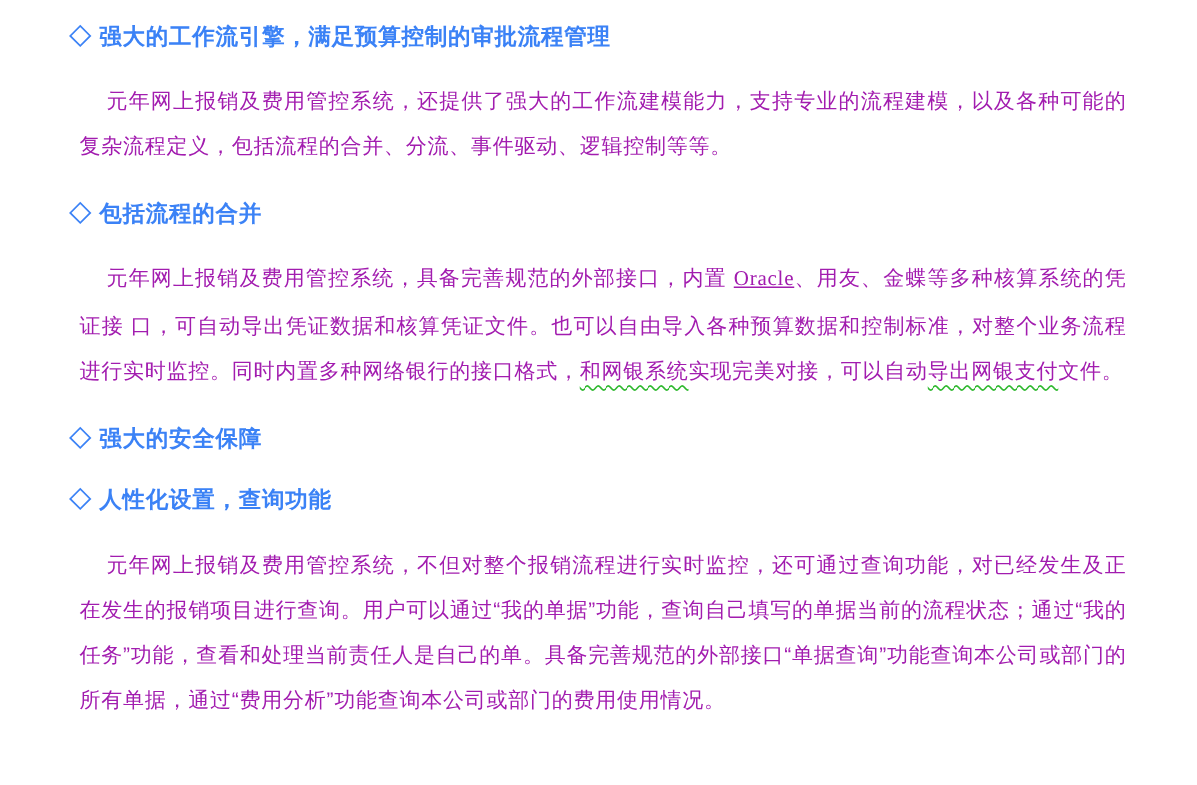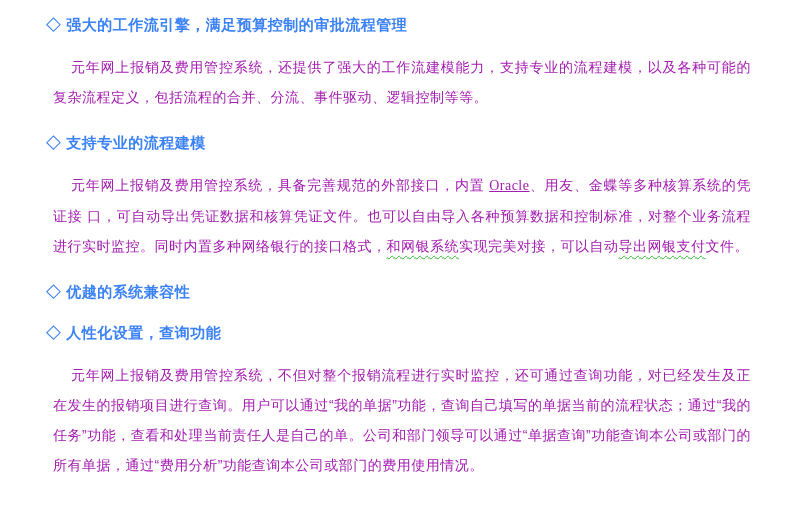--- a/index.html
+++ b/index.html
@@ -54,30 +54,30 @@
 <div class="doc">
 
   <div class="feature-section">
     <h3 class="section-heading">◇ 强大的工作流引擎，满足预算控制的审批流程管理</h3>
     <p class="section-paragraph">
       <span>元年网上报销及费用管控系统，还提供了强大的工作流建模能力，支持专业的流程建模，以及各种可能的复杂流程定义，包括流程的合并、分流、事件驱动、逻辑控制等等。</span>
     </p>
   </div>
 
   <div class="feature-section">
-    <h3 class="section-heading">◇ 支持专业的流程建模</h3>
+    <h3 class="section-heading">◇ 包括流程的合并</h3>
     <p class="section-paragraph">
       <span>元年网上报销及费用管控系统，具备完善规范的外部接口，内置 </span><span class="serif-run">Oracle</span><span>、用友、金蝶等多种核算系统的凭证接 口，可自动导出凭证数据和核算凭证文件。也可以自由导入各种预算数据和控制标准，对整个业务流程进行实时监控。同时内置多种网络银行的接口格式，</span><span class="wavy-run">和网银系统</span><span>实现完美对接，可以自动</span><span class="wavy-run">导出网银支付</span><span>文件。</span>
     </p>
   </div>
 
   <div class="feature-section">
-    <h3 class="section-heading">◇ 优越的系统兼容性</h3>
+    <h3 class="section-heading">◇ 强大的安全保障</h3>
   </div>
 
   <div class="feature-section">
     <h3 class="section-heading">◇ 人性化设置，查询功能</h3>
     <p class="section-paragraph">
-      <span>元年网上报销及费用管控系统，不但对整个报销流程进行实时监控，还可通过查询功能，对已经发生及正在发生的报销项目进行查询。用户可以通过“我的单据”功能，查询自己填写的单据当前的流程状态；通过“我的任务”功能，查看和处理当前责任人是自己的单。公司和部门领导可以通过“单据查询”功能查询本公司或部门的所有单据，通过“费用分析”功能查询本公司或部门的费用使用情况。</span>
+      <span>元年网上报销及费用管控系统，不但对整个报销流程进行实时监控，还可通过查询功能，对已经发生及正在发生的报销项目进行查询。用户可以通过“我的单据”功能，查询自己填写的单据当前的流程状态；通过“我的任务”功能，查看和处理当前责任人是自己的单。具备完善规范的外部接口“单据查询”功能查询本公司或部门的所有单据，通过“费用分析”功能查询本公司或部门的费用使用情况。</span>
     </p>
   </div>
 
 </div>
 
 </body></html>

